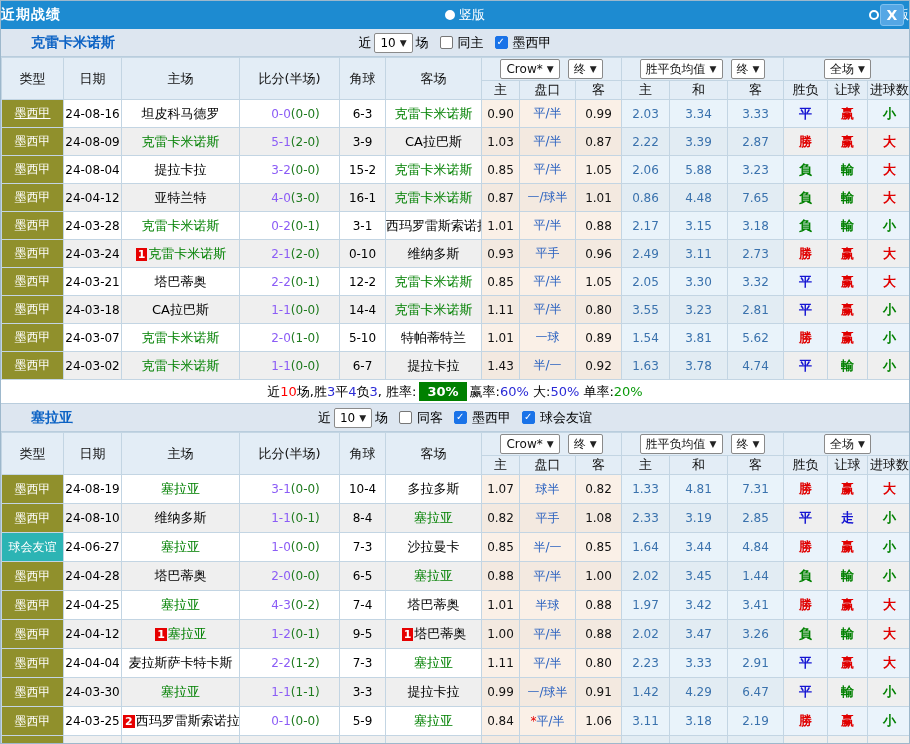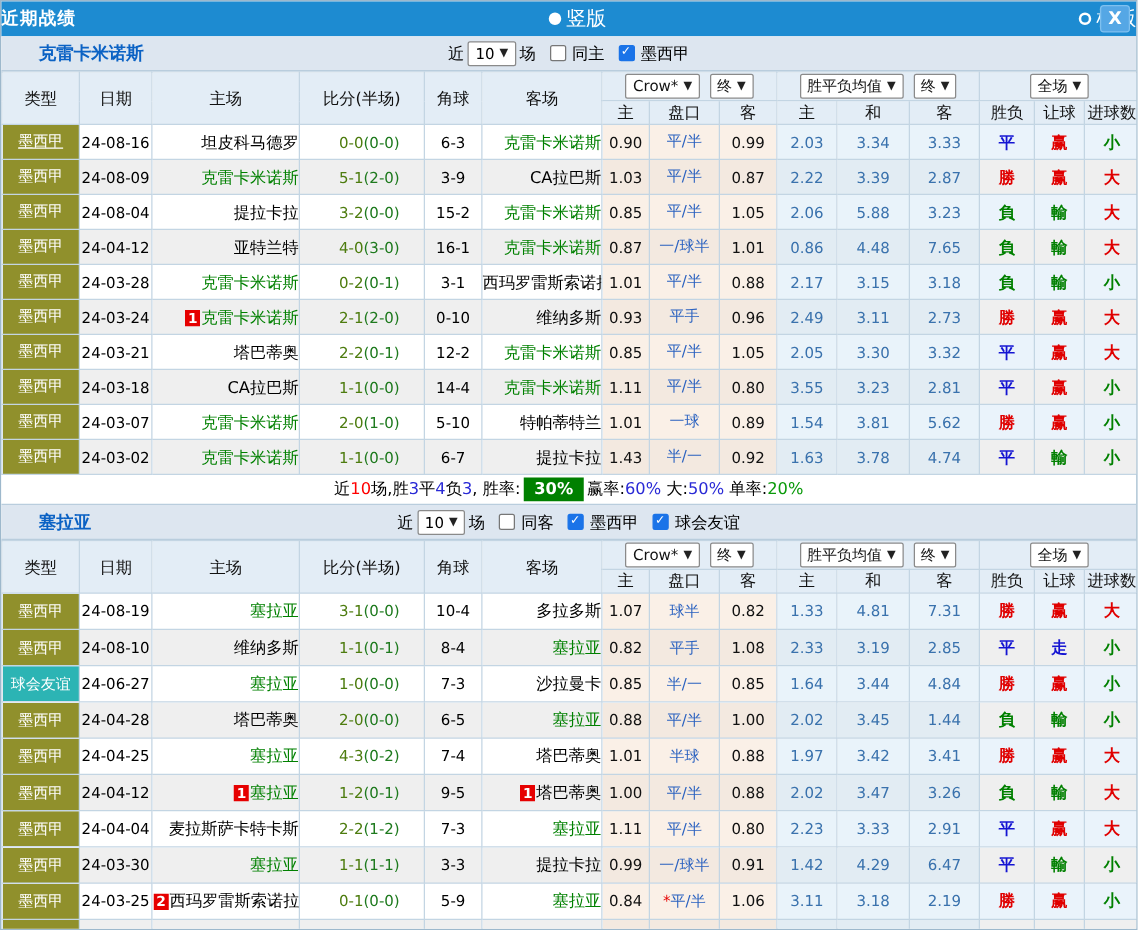--- a/index.html
+++ b/index.html
@@ -2,21 +2,21 @@
 <html><head>
 <meta charset="utf-8">
 <style>
   * { margin:0; padding:0; box-sizing:border-box; }
   body { background:#fff; font-family:"DejaVu Sans","Liberation Sans",sans-serif; }
   .wrap { width:910px; height:744px; overflow:hidden; background:#fff; position:relative; border:1px solid #9db8cc; }
 
   
   .topbar { height:28px; background:#1d8bd1; display:flex; align-items:center; justify-content:space-between; position:relative; color:#fff; }
   .topbar .title { font-weight:bold; font-size:14px; letter-spacing:1px; }
-  .radio-group { display:flex; align-items:center; margin-left:6px; gap:4px; font-size:16px; }
+  .radio-group { display:flex; align-items:center; margin-left:6px; gap:4px; font-size:13px; }
   .radio { width:10px; height:10px; border:2px solid #fff; border-radius:50%; display:inline-block; background:transparent; }
   .radio.on { background:#fff; }
   .closebtn { position:absolute; right:5px; top:3px; width:24px; height:22px; background:#55a7e5; border:1px solid #7fc0ef; border-radius:3px; color:#fff; font-weight:bold; font-size:14px; line-height:20px; text-align:center; cursor:pointer; }
 
   
   .filterbar { height:28px; background:#dde6f0; border-bottom:1px solid #b9cddd; display:flex; align-items:center; justify-content:center; font-size:13px; position:relative; gap:3px; }
   .teamname { position:absolute; left:30px; color:#0b62c4; font-weight:bold; font-size:14px; }
   .sel { display:inline-flex; align-items:center; gap:4px; background:#fff; border:1px solid #8a8a8a; border-radius:2px; padding:1px 5px; font-size:12px; height:20px; cursor:pointer; }
   .sel .chev { font-size:9px; color:#222; }
   .cb { width:13px; height:13px; border:1px solid #777; background:#fff; border-radius:2px; display:inline-block; position:relative; margin:0 2px 0 8px; vertical-align:-2px; }
@@ -31,25 +31,25 @@
   thead th.ddcell { padding:1px 0; }
   .ddwrapper { display:flex; justify-content:center; gap:8px; }
   tbody tr { height:28px; }
   .s2 tbody tr { height:29px; }
   tbody tr:nth-child(even) td { background:#efefef; }
   tbody tr:nth-child(odd) td { background:#ffffff; }
   td.c-type { color:#fff; font-size:12px; }
   tbody tr td.t-mx { background:#90902c; }
   tbody tr td.t-friendly { background:#2cb4b4; }
   td.t-u { text-decoration:underline; }
-  td.c-team { font-size:13px;text-align:right; }
+  td.c-team { font-size:13px; }
   .team-focus { color:#008000; }
   .team-plain { color:#000; }
   .numbadge { background:#e60000; color:#fff; font-size:11px; font-weight:bold; padding:0 2px; margin:0 1px; }
-  .ft { color:#4d7c0f;margin-left:12px; }
+  .ft { color:#8b5cf6;margin-left:12px; }
   .ht { color:#1e7a1e; }
   tbody tr:nth-child(odd) td.c-oddA { background:#faf0e7; }
   tbody tr:nth-child(even) td.c-oddA { background:#f3e9e0; }
   tbody tr:nth-child(odd) td.c-oddB { background:#e9f3fa; }
   tbody tr:nth-child(even) td.c-oddB { background:#e2ecf3; }
   tbody tr:nth-child(odd) td.c-res { background:#eaf3fb; }
   td.c-oddA { color:#111; }
   td.line { color:#2b62c0; }
   .star { color:#e60000; }
   td.c-oddB { color:#3a72ad; }

